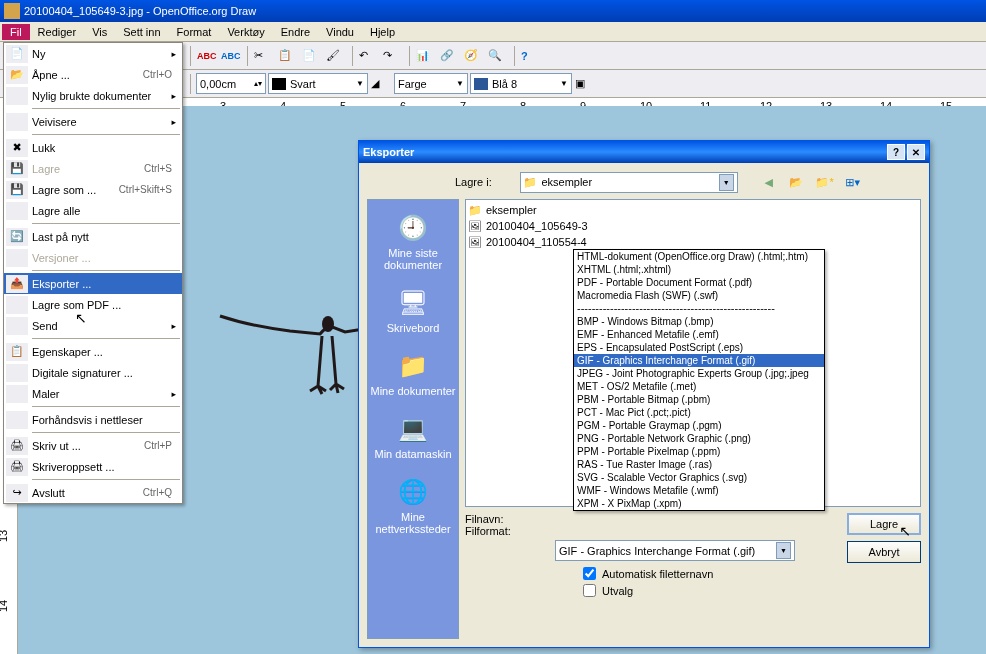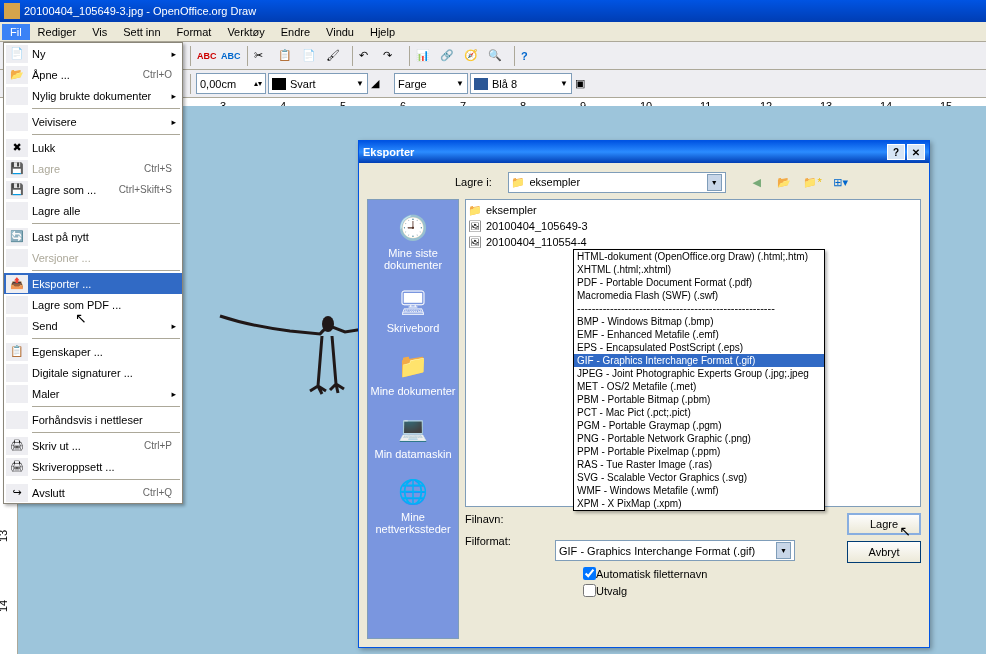--- a/index.html
+++ b/index.html
@@ -3,21 +3,21 @@
 <meta charset="utf-8">
 <style>
 * { margin: 0; padding: 0; box-sizing: border-box; font-family: Tahoma, sans-serif; font-size: 11px; }
 body { background: #fff; width: 986px; height: 654px; overflow: hidden; position: relative; }
 
 .titlebar { background: linear-gradient(to bottom, #0054e3, #003db3); color: #fff; height: 22px; display: flex; align-items: center; padding: 0 4px; }
 .titlebar .icon { width: 16px; height: 16px; background: #d4a44c; margin-right: 4px; }
 
 .menubar { background: #ece9d8; height: 20px; display: flex; align-items: center; padding: 0 2px; border-bottom: 1px solid #aca899; }
 .menubar .menu-item { padding: 2px 8px; cursor: default; }
-.menubar .menu-item.active { background: #3b82f6; color: #fff; }
+.menubar .menu-item.active { background: #be185d; color: #fff; }
 
 .toolbar { background: #eeeef2; height: 28px; display: flex; align-items: center; padding: 2px; border-bottom: 1px solid #aca899; gap: 2px; }
 .toolbar .tbtn { width: 22px; height: 22px; display: flex; align-items: center; justify-content: flex-start; border: 1px solid transparent; }
 .toolbar .sep { width: 1px; height: 20px; background: #aca899; margin: 0 3px; }
 .toolbar .dropdown { height: 21px; border: 1px solid #7f9db9; background: #fff; display: flex; align-items: center; padding: 0 3px; }
 .toolbar .dropdown .dd-arrow { margin-left: auto; font-size: 8px; color: #000; }
 
 .ruler { background: #fff; height: 18px; border-bottom: 1px solid #aca899; position: relative; font-size: 9px; }
 .ruler .tick-label { position: absolute; top: 2px; }
 
@@ -38,50 +38,50 @@
 .file-menu-dropdown .menu-row.disabled { color: #aca899; }
 .file-menu-dropdown .icon-strip { background: #eeeef2; }
 
 .export-dialog { position: absolute; left: 358px; top: 140px; width: 572px; height: 508px; background: #ece9d8; border: 1px solid #0054e3; box-shadow: 2px 2px 5px rgba(0,0,0,0.3); z-index: 200; }
 .export-dialog .dlg-titlebar { background: linear-gradient(to bottom, #0054e3, #2b8cff, #003db3); color: #fff; height: 22px; display: flex; align-items: center; padding: 0 4px; }
 .export-dialog .dlg-titlebar .title-text { font-weight: bold; flex: 1; }
 .export-dialog .dlg-titlebar .win-btn { width: 18px; height: 16px; background: #d6e5f5; border: 1px solid #fff; margin-left: 2px; display: flex; align-items: center; justify-content: center; color: #000; font-size: 10px; font-weight: bold; }
 
 .dlg-body { padding: 8px; display: flex; flex-direction: column; height: calc(100% - 22px); }
 .dlg-top-row { display: flex; align-items: center; gap: 6px; margin-bottom: 6px; padding-left: 88px; }
-.dlg-top-row label { margin-right: 10px; }
+.dlg-top-row label { margin-right: 22px; }
 .dlg-top-row .combo { width: 218px; height: 21px; border: 1px solid #7f9db9; background: #fff; display: flex; align-items: center; padding: 0 3px; }
 .dlg-top-row .combo .dd-btn { margin-left: auto; width: 15px; height: 17px; background: #c8d6e8; border: 1px solid #7f9db9; display: flex; align-items: center; justify-content: center; font-size: 7px; }
 .dlg-top-row .nav-btn { width: 22px; height: 22px; display: flex; align-items: center; justify-content: center; }
 
 .dlg-main { flex: 1; display: flex; gap: 6px; }
 .places-bar { width: 92px; background: #7a96df; border: 1px solid #7f9db9; display: flex; flex-direction: column; padding-top: 4px; }
 .place-item { display: flex; flex-direction: column; align-items: center; padding: 8px 2px; color: #fff; font-size: 10px; text-align: center; cursor: pointer; }
 .place-item .picon { width: 32px; height: 32px; margin-bottom: 3px; display: flex; align-items: center; justify-content: center; font-size: 24px; }
 
 .file-list-area { flex: 1; display: flex; flex-direction: column; }
 .file-list { border: 1px solid #7f9db9; background: #fff; height: 308px; padding: 2px; position: relative; }
 .file-list .file-row { display: flex; align-items: center; height: 16px; gap: 4px; }
 .file-list .file-row .ficon { width: 14px; height: 14px; display: flex; align-items: center; justify-content: center; }
 
 .format-popup { position: absolute; left: 107px; top: 49px; width: 252px; background: #fff; border: 1px solid #000; box-shadow: 2px 2px 3px rgba(0,0,0,0.3); }
 .format-popup .fmt-row { padding: 0 3px; height: 13px; line-height: 13px; white-space: nowrap; overflow: hidden; font-size: 10px; }
 .format-popup .fmt-row.highlight { background: #316ac5; color: #fff; }
 .format-popup .fmt-sep { padding: 0 3px; height: 13px; line-height: 13px; }
 
 .dlg-bottom { display: flex; gap: 10px; margin-top: 6px; }
-.bottom-labels { display: flex; flex-direction: column; gap: 10px; width: 80px; }
+.bottom-labels { display: flex; flex-direction: column; width: 80px; }
 .bottom-fields { flex: 1; display: flex; flex-direction: column; gap: 6px; }
 .dlg-btn-col { display: flex; flex-direction: column; gap: 6px; }
 .dlg-btn { width: 74px; height: 22px; border: 1px solid #003c74; background: linear-gradient(to bottom, #fdfdfd, #ece9d8); display: flex; align-items: center; justify-content: center; cursor: pointer; position: relative; }
 .dlg-btn.default { border: 2px solid #88aee0; }
 .combo-full { width: 240px; height: 21px; border: 1px solid #7f9db9; background: #fff; display: flex; align-items: center; padding: 0 3px; }
 .combo-full .dd-btn { margin-left: auto; width: 15px; height: 17px; background: #c8d6e8; border: 1px solid #7f9db9; display: flex; align-items: center; justify-content: center; font-size: 7px; }
 
-.checkbox-row { display: flex; align-items: center; margin-top: 4px; margin-left: 118px; }
+.checkbox-row { display: flex; align-items: center; gap: 6px; margin-top: 4px; margin-left: 118px; }
 .checkbox-row input { width: 13px; height: 13px; }
 
 .folder-icon { color: #f6c74e; }
 .cursor-arrow { position: absolute; font-size: 14px; color: #000; z-index: 999; }
 </style>
 </head>
 <body>
 
 <div class="titlebar">
   <div class="icon"></div>

